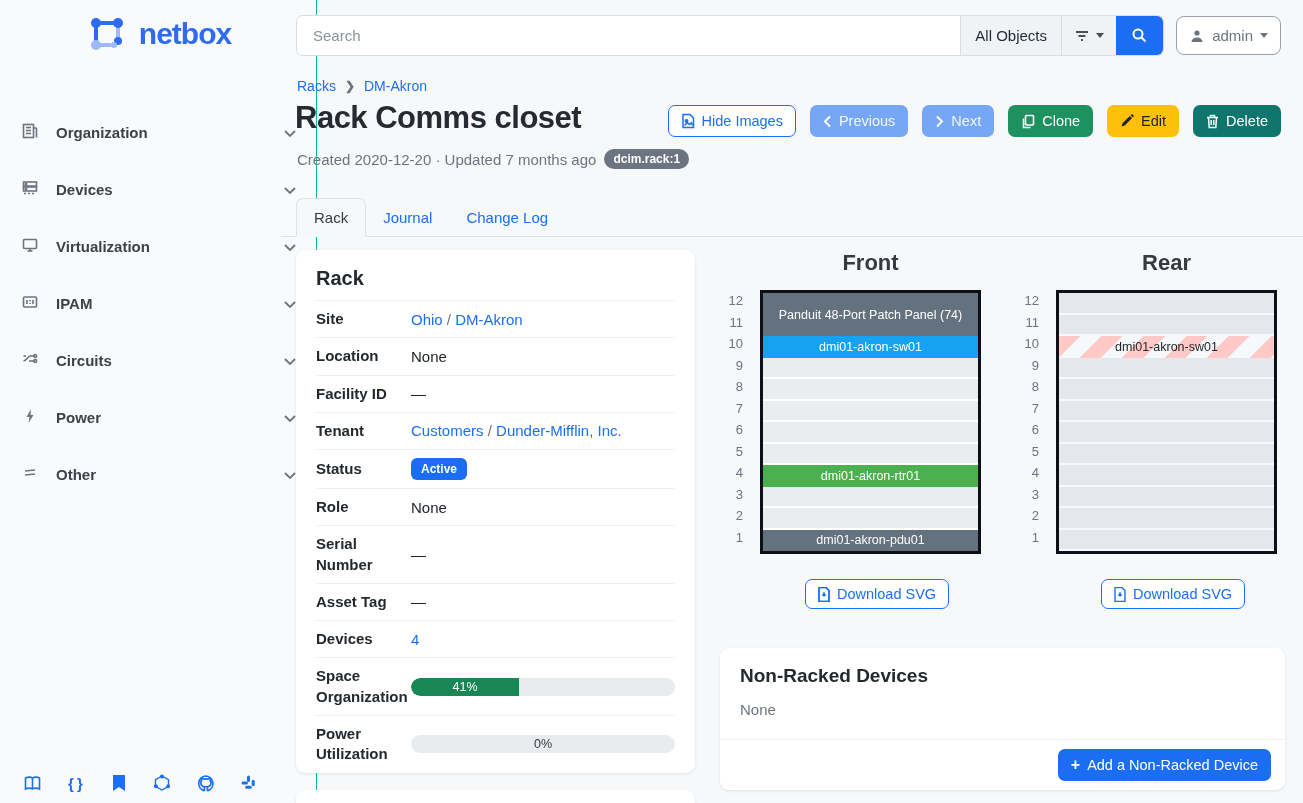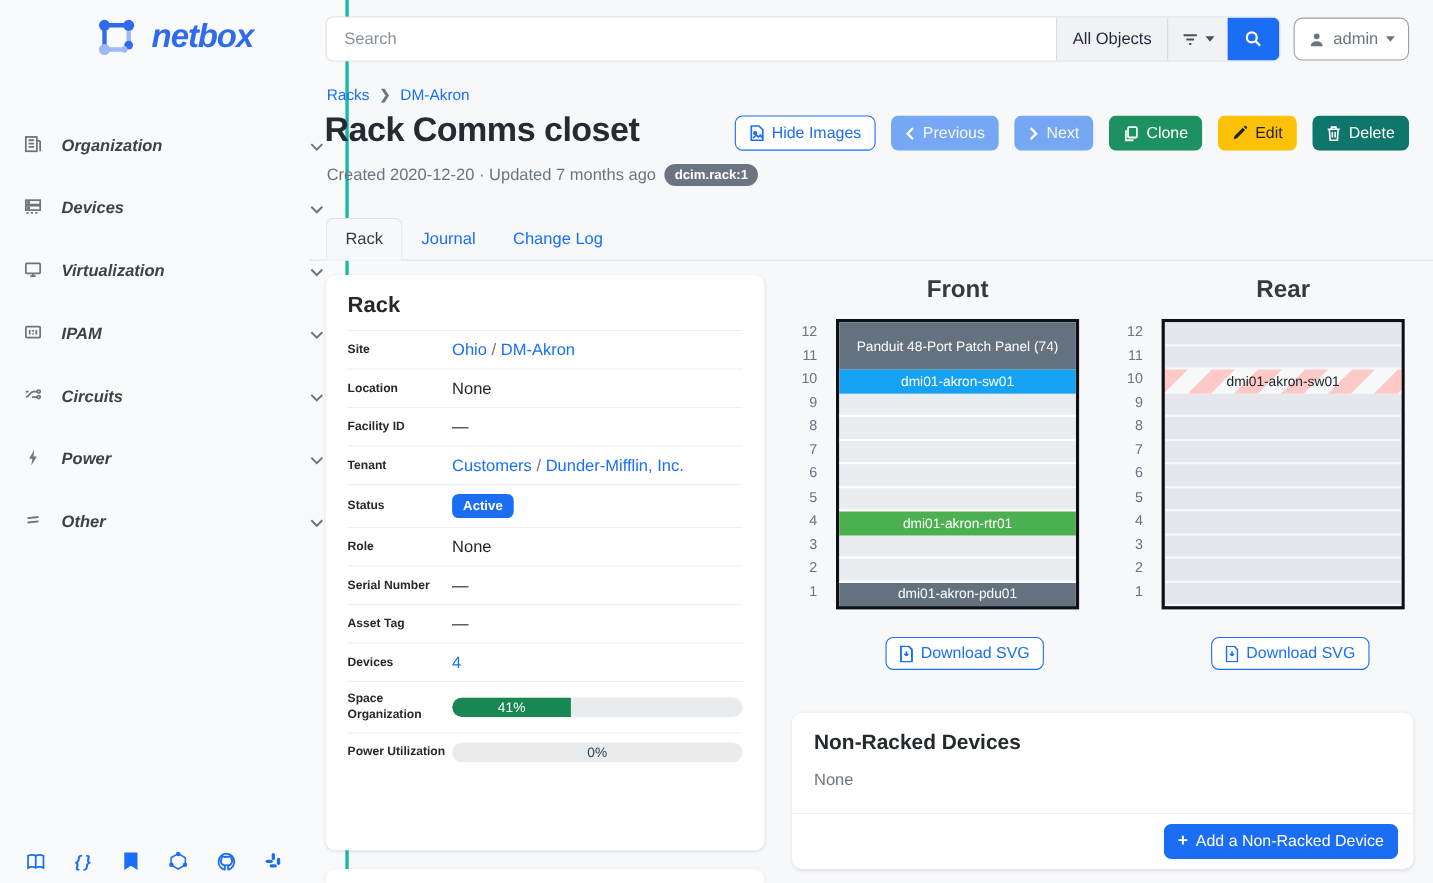--- a/index.html
+++ b/index.html
@@ -2,21 +2,21 @@
 <html><head>
 <meta charset="utf-8">
 <style>
   * { margin:0; padding:0; box-sizing:border-box; }
   html,body { width:1303px; height:803px; overflow:hidden; }
   body { font-family:"Liberation Sans", sans-serif; background:#f7f8fa; color:#212529; }
   .app { position:relative; width:1303px; height:803px; }
 
   
   .sidebar { position:absolute; left:0; top:0; width:317px; height:803px;
-             background:#f9fafb; border-right:3px solid #14b8a6;font-style:italic; }
+             background:#f9fafb; border-right:1px solid #14b8a6; }
   .logo { display:flex; align-items:center; justify-content:center; gap:10px; padding:12px 0 6px 0; }
   .logo-word { font-size:30px; font-weight:700; color:#2f6bf0; letter-spacing:-1px; }
   .nav { display:flex; flex-direction:column; padding:22px 18px 0 18px; }
   .nav-item { display:flex; align-items:flex-end; height:57px; cursor:pointer; }
   .nav-item .nicon { width:20px; height:20px; color:#6c757d; margin-left:2px; flex:0 0 20px; display:flex; align-items:center; justify-content:center; }
   .nav-item .nlabel { margin-left:16px; font-size:15px; font-weight:700; color:#3c4248; flex:1; }
   .nav-item .chev { color:#6c757d; width:16px; height:16px; }
   .side-footer { position:absolute; left:0; bottom:10px; width:281px; display:flex; justify-content:space-between; padding:0 22px; }
   .side-footer .ficon { color:#1a6ff5; width:20px; height:20px; display:flex; align-items:center; justify-content:center; cursor:pointer; font-weight:700; }
 
@@ -61,21 +61,21 @@
   .tab { font-size:15px; padding:10px 17px; cursor:pointer; }
   .tab.active { border:1px solid #dee2e6; border-bottom:1px solid #f7f8fa; border-radius:7px 7px 0 0; color:#343a40; background:#f7f8fa; margin-bottom:-1px; }
   .tab.link { color:#1a6ff5; }
 
   
   .card { background:#fff; border-radius:9px; box-shadow:0 1px 3px rgba(16,24,40,.1); }
   .rack-card { position:absolute; left:15px; top:250px; width:399px; height:523px; padding:17px 20px; overflow:hidden; }
   .card-title { font-size:20px; font-weight:700; color:#24292e; margin-bottom:10px; }
   .attr-row { display:flex; border-top:1px solid #eceef0; padding:8px 0; align-items:center; min-height:35px; }
   .attr-row:first-of-type { border-top:none; }
-  .attr-row .th { width:95px; flex:0 0 95px; font-size:11px; font-weight:700; color:#24292e; line-height:1.35; }
+  .attr-row .th { width:95px; flex:0 0 95px; font-size:15px; font-weight:700; color:#24292e; line-height:1.35; }
   .attr-row .td { flex:1; font-size:15px; color:#212529; }
   .attr-row .td a { color:#1a6ff5; text-decoration:none; cursor:pointer; }
   .muted { color:#6c757d; }
   .badge-active { display:inline-block; background:#1b6ef3; color:#fff; font-size:12px; font-weight:700; padding:4px 10px; border-radius:6px; }
   .progress { width:100%; height:18px; background:#e9ecef; border-radius:9px; overflow:hidden; position:relative; font-size:12.5px; }
   .progress .fill { height:100%; background:#198754; color:#fff; display:flex; align-items:center; justify-content:center; border-radius:9px 0 0 9px; }
   .progress .zero-label { position:absolute; inset:0; display:flex; align-items:center; justify-content:center; color:#343a40; }
   .card-stub { position:absolute; left:15px; top:790px; width:399px; height:13px; border-radius:9px 9px 0 0; box-shadow:0 1px 3px rgba(16,24,40,.1); background:#fff; }
 
   

